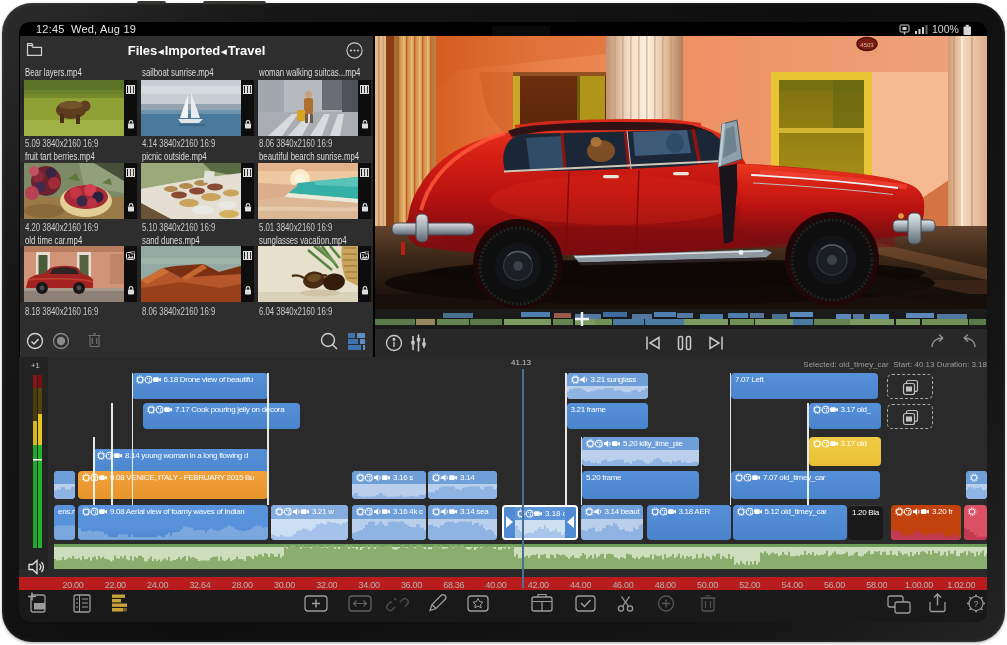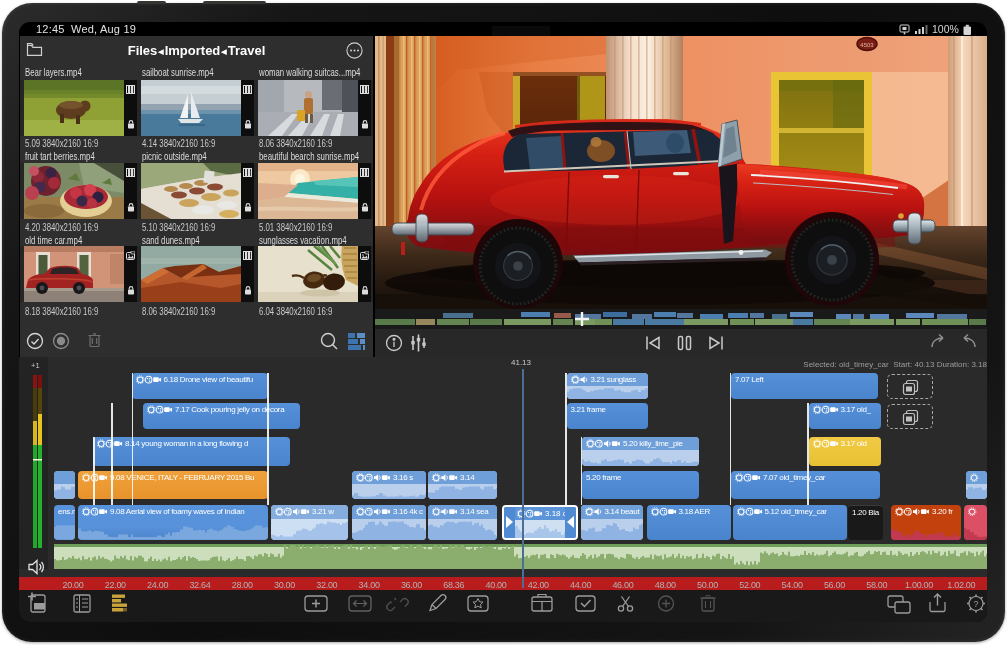--- a/index.html
+++ b/index.html
@@ -816,21 +816,21 @@
           <rect x="4" y="7.5" width="6" height="5" fill="#c0c0c0" stroke="none"></rect>
         </svg>
       </div>
       <div class="ab" style="left:868px;top:47px;width:46px;height:25px;border:1.3px dashed #a8a8a8;border-radius:5px">
 <svg style="position:absolute;left:14px;top:4px" width="17" height="17" viewBox="0 0 17 17" fill="none" stroke="#c0c0c0" stroke-width="1.2">
 <rect x="4.5" y="1.5" width="11" height="11" rx="2"></rect>
           <rect x="1.5" y="4.5" width="11" height="11" rx="2" fill="#2a2a2a"></rect>
           <rect x="4" y="7.5" width="6" height="5" fill="#c0c0c0" stroke="none"></rect>
         </svg>
       </div>
-      <div class="clip" style="left:74px;top:80px;width:197px;height:29px;background:linear-gradient(#5590d8,#4a84cc);">
+      <div class="clip" style="left:74px;top:92px;width:175px;height:29px;background:linear-gradient(#5590d8,#4a84cc);">
         <div class="lab" style="font-size:8px">
           <svg width="26" height="9" viewBox="0 0 28 9.6" style="flex:none">
             <g transform="translate(0,0)">
               <circle cx="4.5" cy="5" r="3" fill="none" stroke="#ffffff" stroke-width="1.1"></circle>
               <circle cx="4.5" cy="5" r="4.3" fill="none" stroke="#ffffff" stroke-width="0.9" stroke-dasharray="1.4 1.2"></circle>
             </g>
             <g transform="translate(9,0)">
               <circle cx="4.5" cy="5" r="3.6" fill="none" stroke="#ffffff" stroke-width="1.1"></circle>
               <circle cx="3.4" cy="3.8" r="0.8" fill="#ffffff"></circle>
               <circle cx="5.8" cy="4" r="0.8" fill="#ffffff"></circle>

